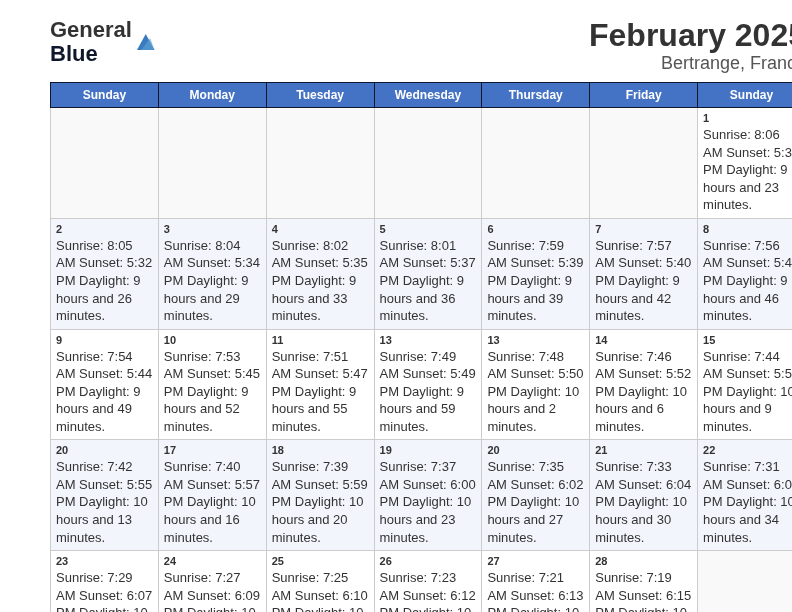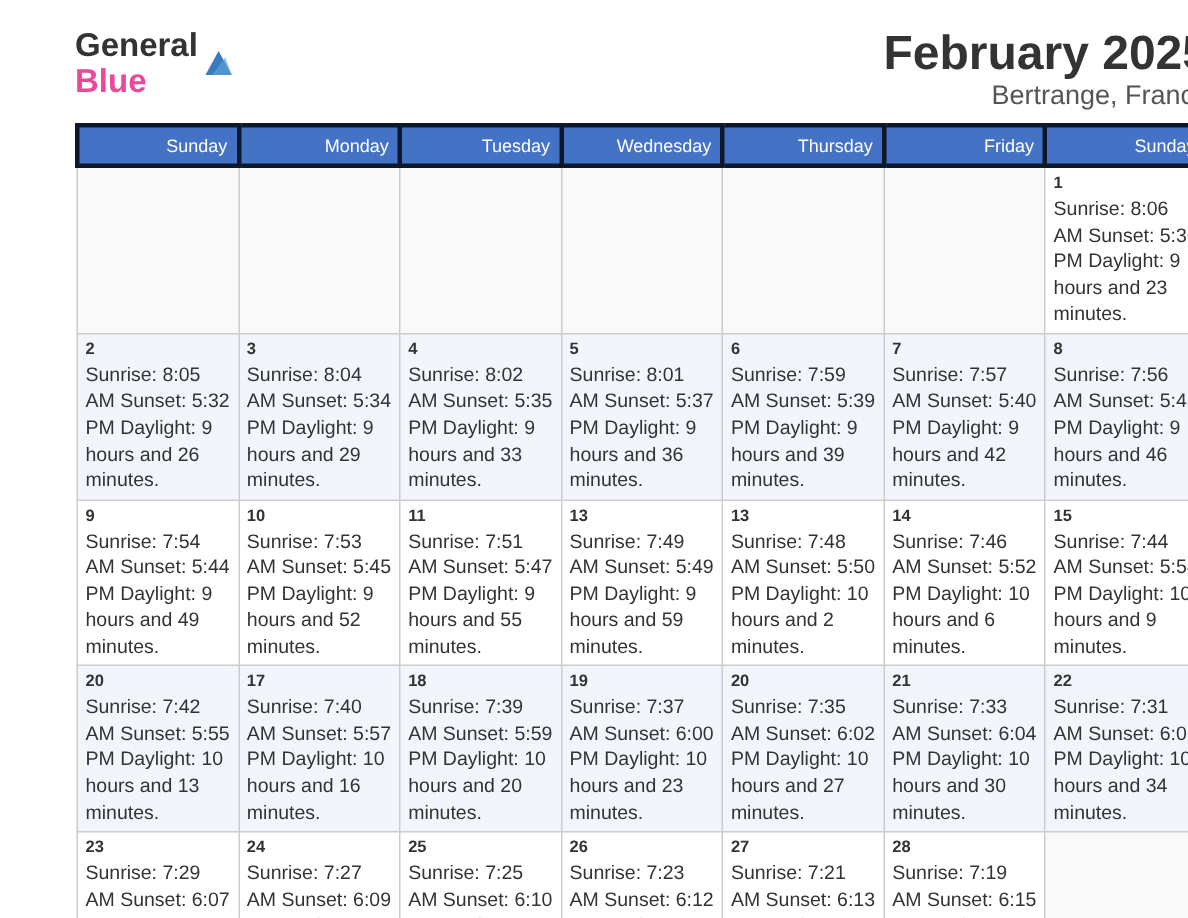--- a/index.html
+++ b/index.html
@@ -23,21 +23,21 @@
     .logo {
       display: flex;
       align-items: center;
     }
     .logo-text {
       font-size: 22px;
       font-weight: bold;
       line-height: 1.1;
     }
     .logo-general { color: #333; }
-    .logo-blue { color: #ec4899; }
+    .logo-blue { color: #0f172a; }
     .logo-icon {
       width: 22px;
       height: 22px;
       margin-left: 2px;
     }
     .title-block {
       text-align: right;
     }
     .month-title {
       font-size: 32px;
@@ -52,24 +52,24 @@
     }
     .calendar {
       width: 100%;
       border-collapse: collapse;
       border: 1px solid #ccc;
     }
     .calendar th {
       background: #4472c4;
       color: #fff;
       font-size: 12px;
-      font-weight: normal;
+      font-weight: bold;
       padding: 5px 6px;
-      border: 3px solid #0f172a;
-      text-align: right;
+      border: 1px solid #0f172a;
+      text-align: center;
     }
     .calendar td {
       border: 1px solid #ccc;
       vertical-align: top;
       padding: 4px 5px;
       width: 107px;
       min-height: 70px;
       font-size: 9.5px;
       color: #333;
       background: #fff;

